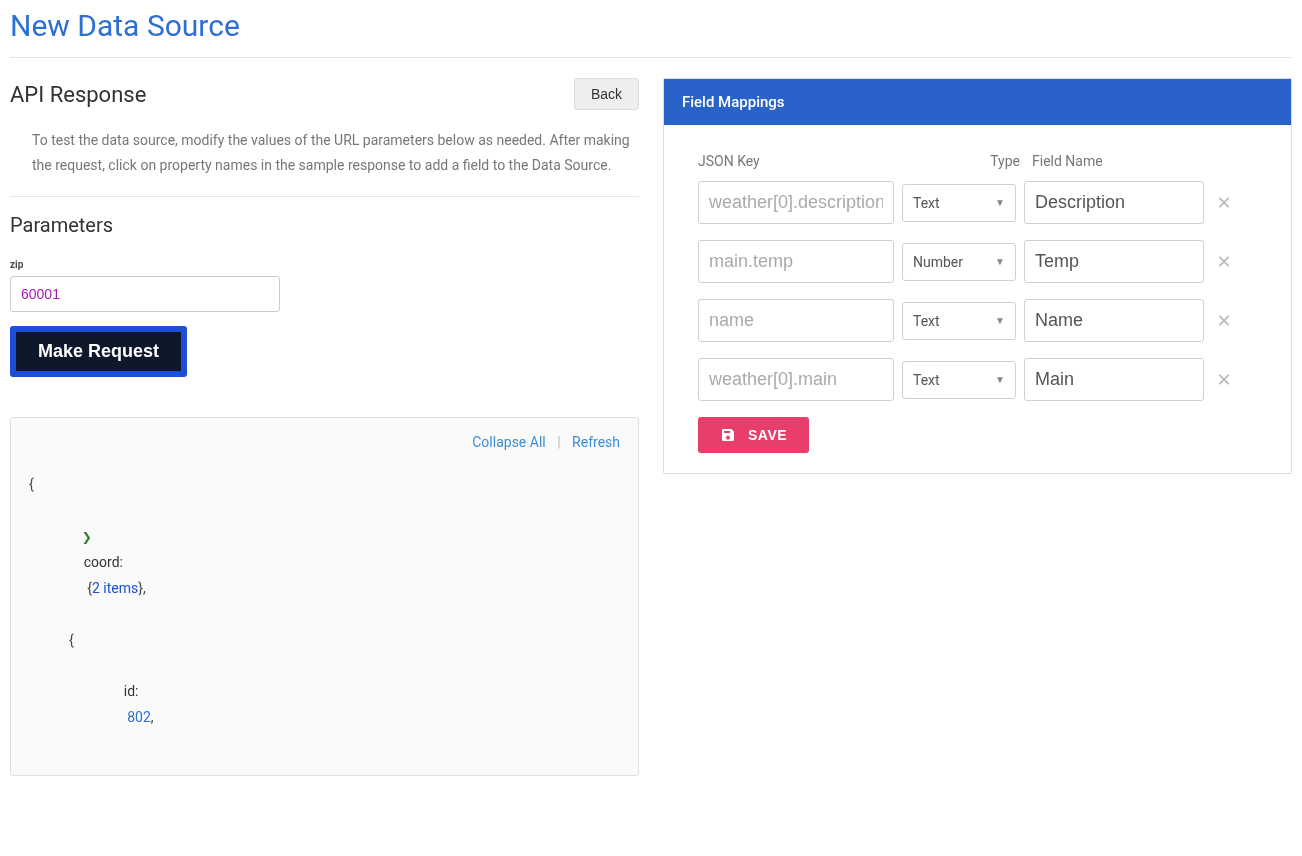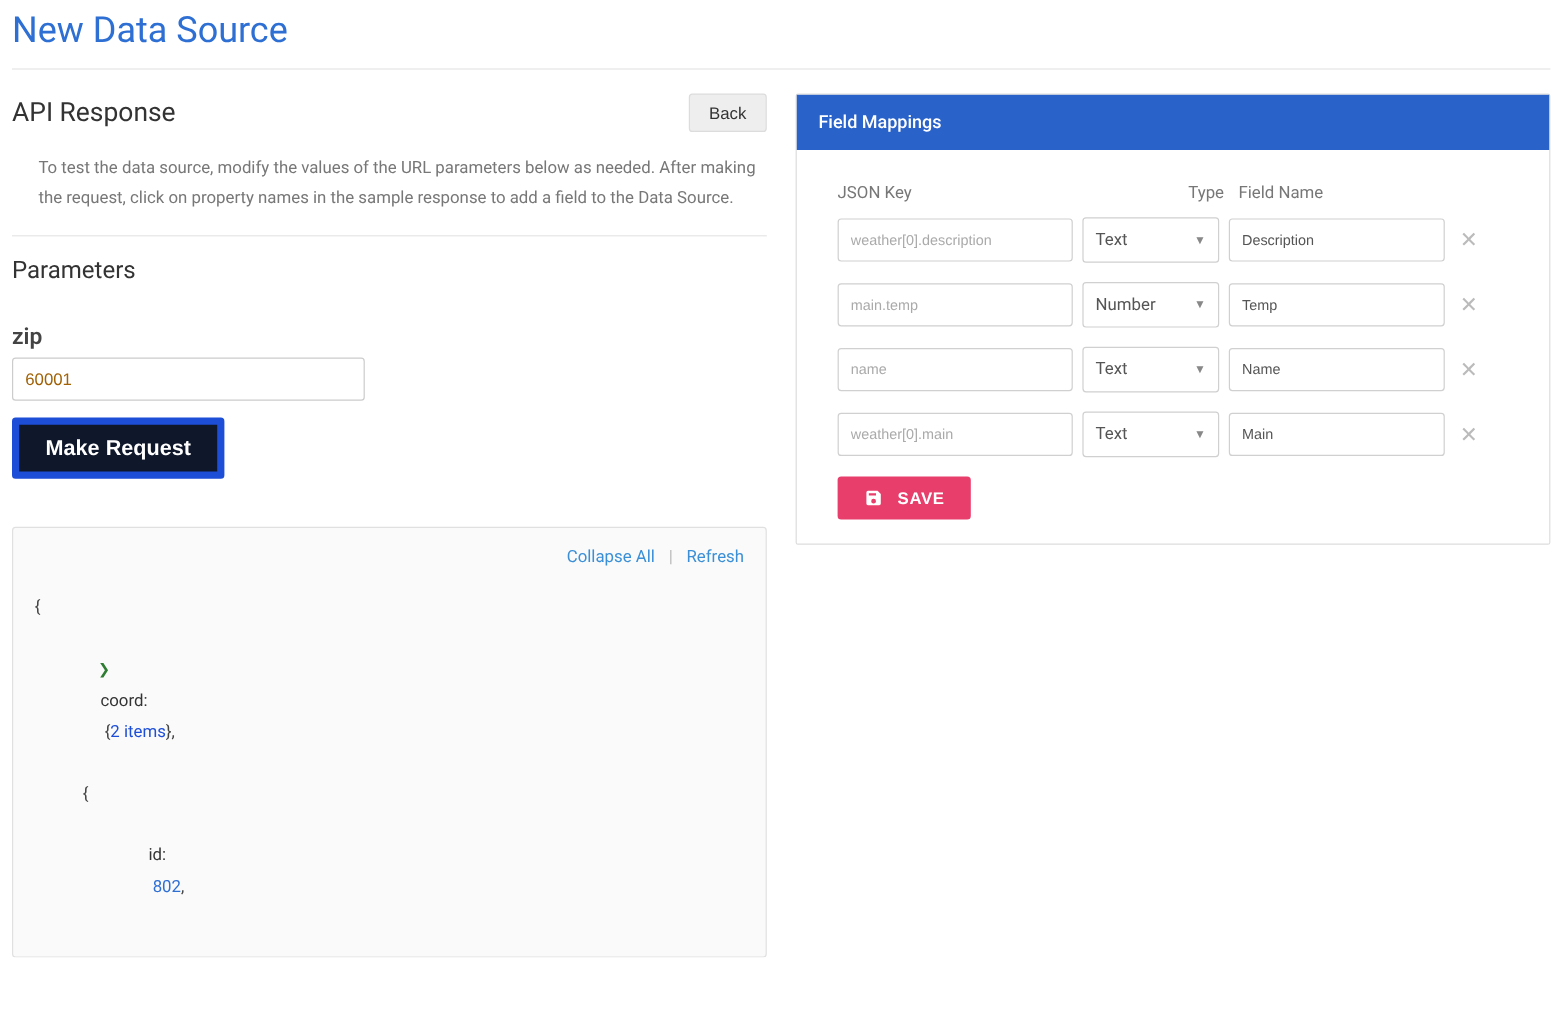--- a/index.html
+++ b/index.html
@@ -58,36 +58,36 @@
     font-size: 14px;
     line-height: 1.8;
     padding: 4px 0 18px 22px;
     border-bottom: 1px solid #e5e5e5;
     margin-bottom: 16px;
   }
   .params-title {
     font-size: 20px;
     font-weight: 400;
     color: #333;
-    margin-bottom: 32px;
+    margin-bottom: 22px;
   }
   .field-label {
-    font-size: 19px;
+    font-size: 10px;
     font-weight: 600;
     color: #444;
     margin-bottom: 6px;
     display: block;
   }
   .text-input {
-    width: 294px;
+    width: 270px;
     padding: 9px 10px;
     border: 1px solid #ccc;
     border-radius: 3px;
     font-size: 14px;
-    color: #a16207;
+    color: #a21caf;
     margin-bottom: 14px;
   }
   .btn-green {
     background: #0f172a;
     border: 6px solid #1d4ed8;
     color: #fff;
     font-weight: 600;
     padding: 9px 22px;
     font-size: 18px;
   }
@@ -162,21 +162,21 @@
   .mapping-row {
     display: flex;
     gap: 8px;
     align-items: center;
     margin-bottom: 16px;
   }
   .map-input {
     border: 1px solid #d0d0d0;
     border-radius: 3px;
     padding: 10px 10px;
-    font-size: 12px;
+    font-size: 18px;
     color: #555;
     width: 100%;
   }
   .map-input::placeholder { color: #aaa; }
   .map-select {
     position: relative;
     border: 1px solid #d0d0d0;
     border-radius: 3px;
     padding: 10px 10px;
     font-size: 14px;

